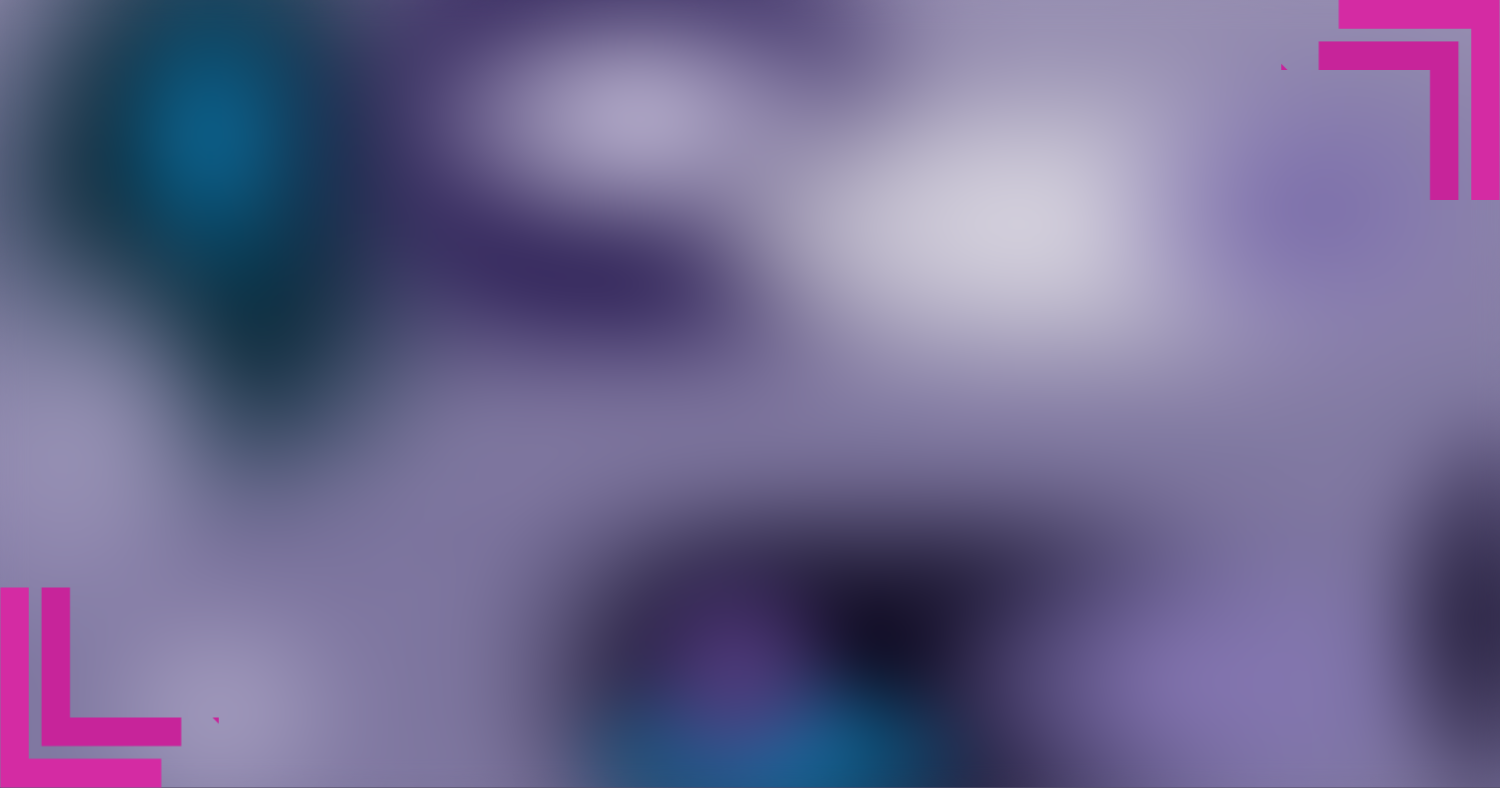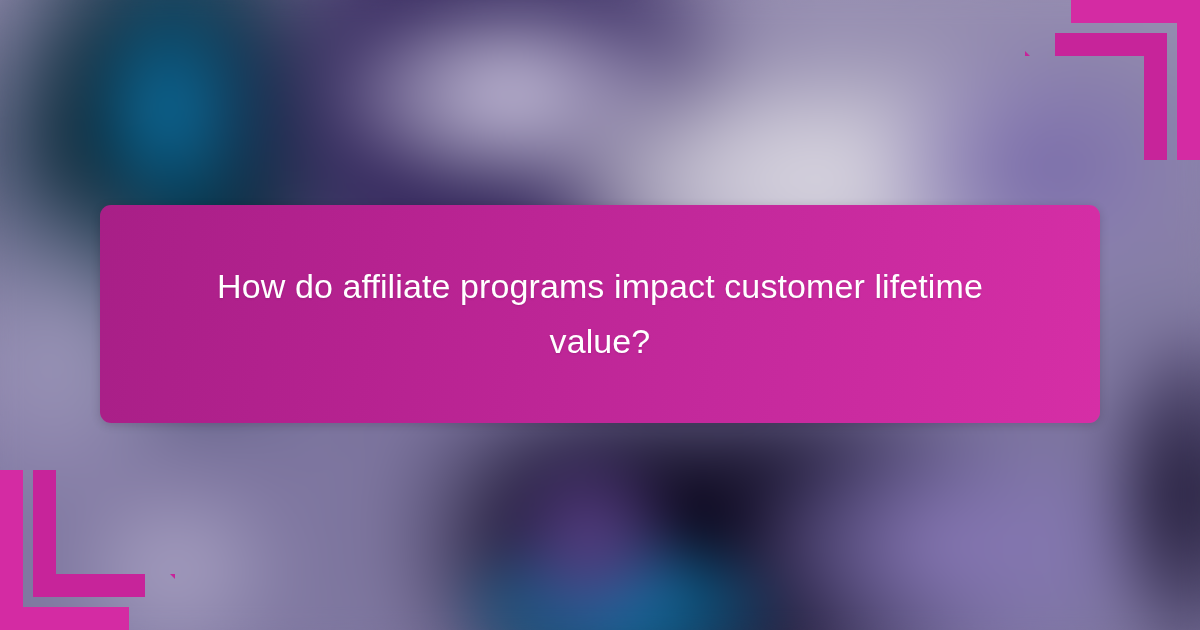--- a/index.html
+++ b/index.html
@@ -228,17 +228,14 @@
         <g fill="#c7249a">
           <rect x="-34" y="-40" width="11" height="260" transform="rotate(-45 -28 90)"></rect>
           <rect x="-14" y="-40" width="11" height="260" transform="rotate(-45 -8 90)"></rect>
           <rect x="6" y="-40" width="11" height="260" transform="rotate(-45 12 90)"></rect>
           <rect x="26" y="-40" width="11" height="260" transform="rotate(-45 32 90)"></rect>
         </g>
       </g>
     </svg>
   </div>
 
-  <div class="banner">
-    <div class="banner-text">How do affiliate programs impact customer lifetime value?</div>
-  </div>
 
 </div>
 
 </body></html>

